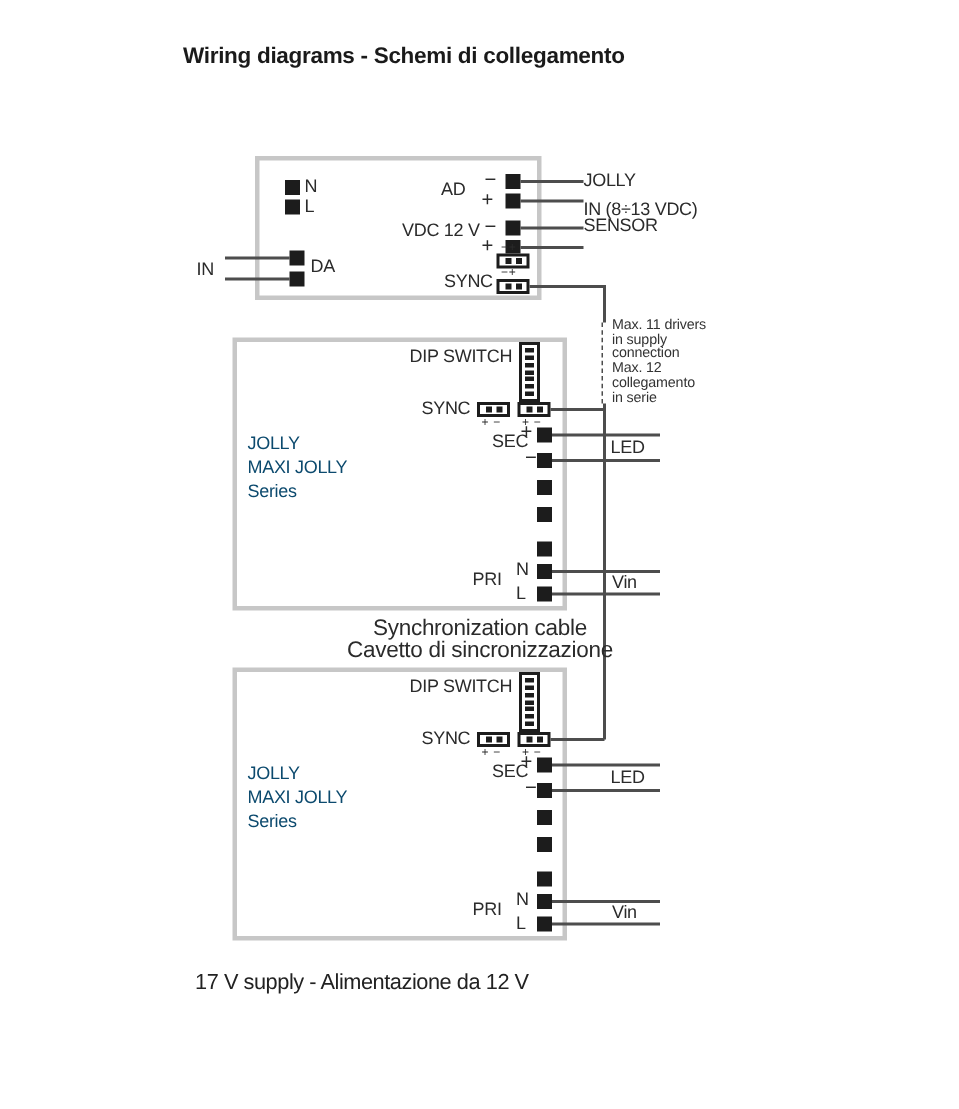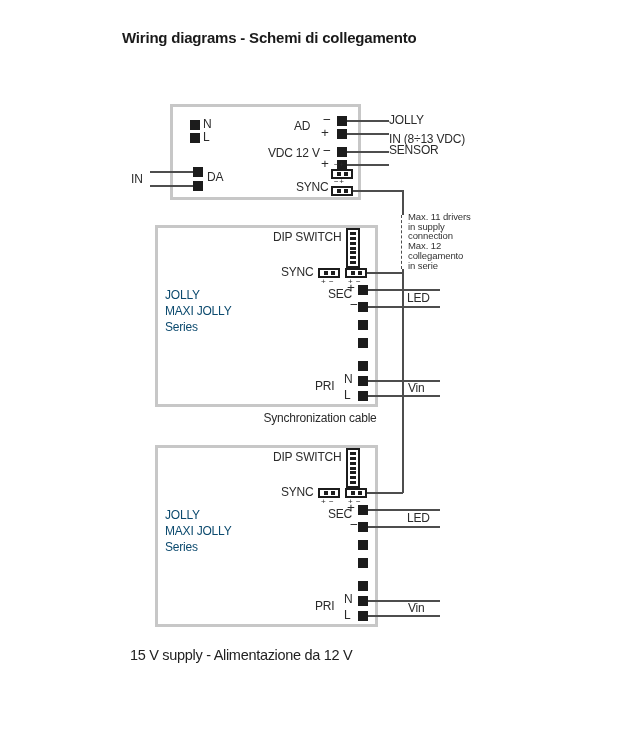--- a/index.html
+++ b/index.html
@@ -24,21 +24,21 @@
                justify-content:center; gap:3px; }
   .sync-conn .pin { width:4px; height:4px; background:#1c1c1c; }
   .dip { position:absolute; width:14px; height:40px; border:2px solid #1c1c1c; box-sizing:border-box;
          background:#fff; display:flex; flex-direction:column; justify-content:space-evenly; align-items:center; }
   .dip .dpin { width:6px; height:3px; background:#1c1c1c; }
   .series { position:absolute; }
   .series div { font-size:12px; line-height:16px; color:#0c4a6e; letter-spacing:-0.2px; white-space:nowrap; }
   .loop-note { position:absolute; left:408px; top:212px; }
   .loop-note div { font-size:9.5px; line-height:9.7px; color:#333; letter-spacing:-0.1px; white-space:nowrap; }
   .sync-note { position:absolute; left:225px; top:411px; width:190px; text-align:center; }
-  .sync-note div { font-size:12px; line-height:15px; color:#2b2b2b; letter-spacing:-0.2px; white-space:nowrap; }
+  .sync-note div { font-size:15px; line-height:15px; color:#2b2b2b; letter-spacing:-0.2px; white-space:nowrap; }
 </style>
 </head>
 <body>
 
 <div class="page">
 
   <div class="title">Wiring diagrams - Schemi di collegamento</div>
 
   <div class="group" style="left:170px;top:104px">
     <div class="outline" style="left:0;top:0;width:191px;height:96px"></div>
@@ -145,20 +145,21 @@
   <div class="lbl" style="left:253px;top:156px">Vin</div>
   <div class="series" style="left:10px;top:62px">
     <div>JOLLY</div>
     <div>MAXI JOLLY</div>
     <div>Series</div>
   </div>
 </div>
 
   <div class="sync-note">
     <div>Synchronization cable</div>
+    <div>Cavetto di sincronizzazione</div>
   </div>
 
   <div class="group driver-box-mount" style="left:155px;top:445px">
   <div class="outline" style="left:0;top:0;width:223px;height:182px"></div>
   <div class="lbl" style="left:118px;top:5px">DIP SWITCH</div>
   <div class="dip" style="left:191px;top:3px">
     <i class="dpin"></i>
         <i class="dpin"></i>
         <i class="dpin"></i>
         <i class="dpin"></i>
@@ -197,14 +198,14 @@
   <div class="lbl" style="left:189px;top:163px">L</div>
   <div class="lbl" style="left:160px;top:154px">PRI</div>
   <div class="lbl" style="left:253px;top:156px">Vin</div>
   <div class="series" style="left:10px;top:62px">
     <div>JOLLY</div>
     <div>MAXI JOLLY</div>
     <div>Series</div>
   </div>
 </div>
 
-  <div class="caption">15 V supply - Alimentazione da 12 V</div>
+  <div class="caption">17 V supply - Alimentazione da 12 V</div>
 </div>
 
 </body></html>

